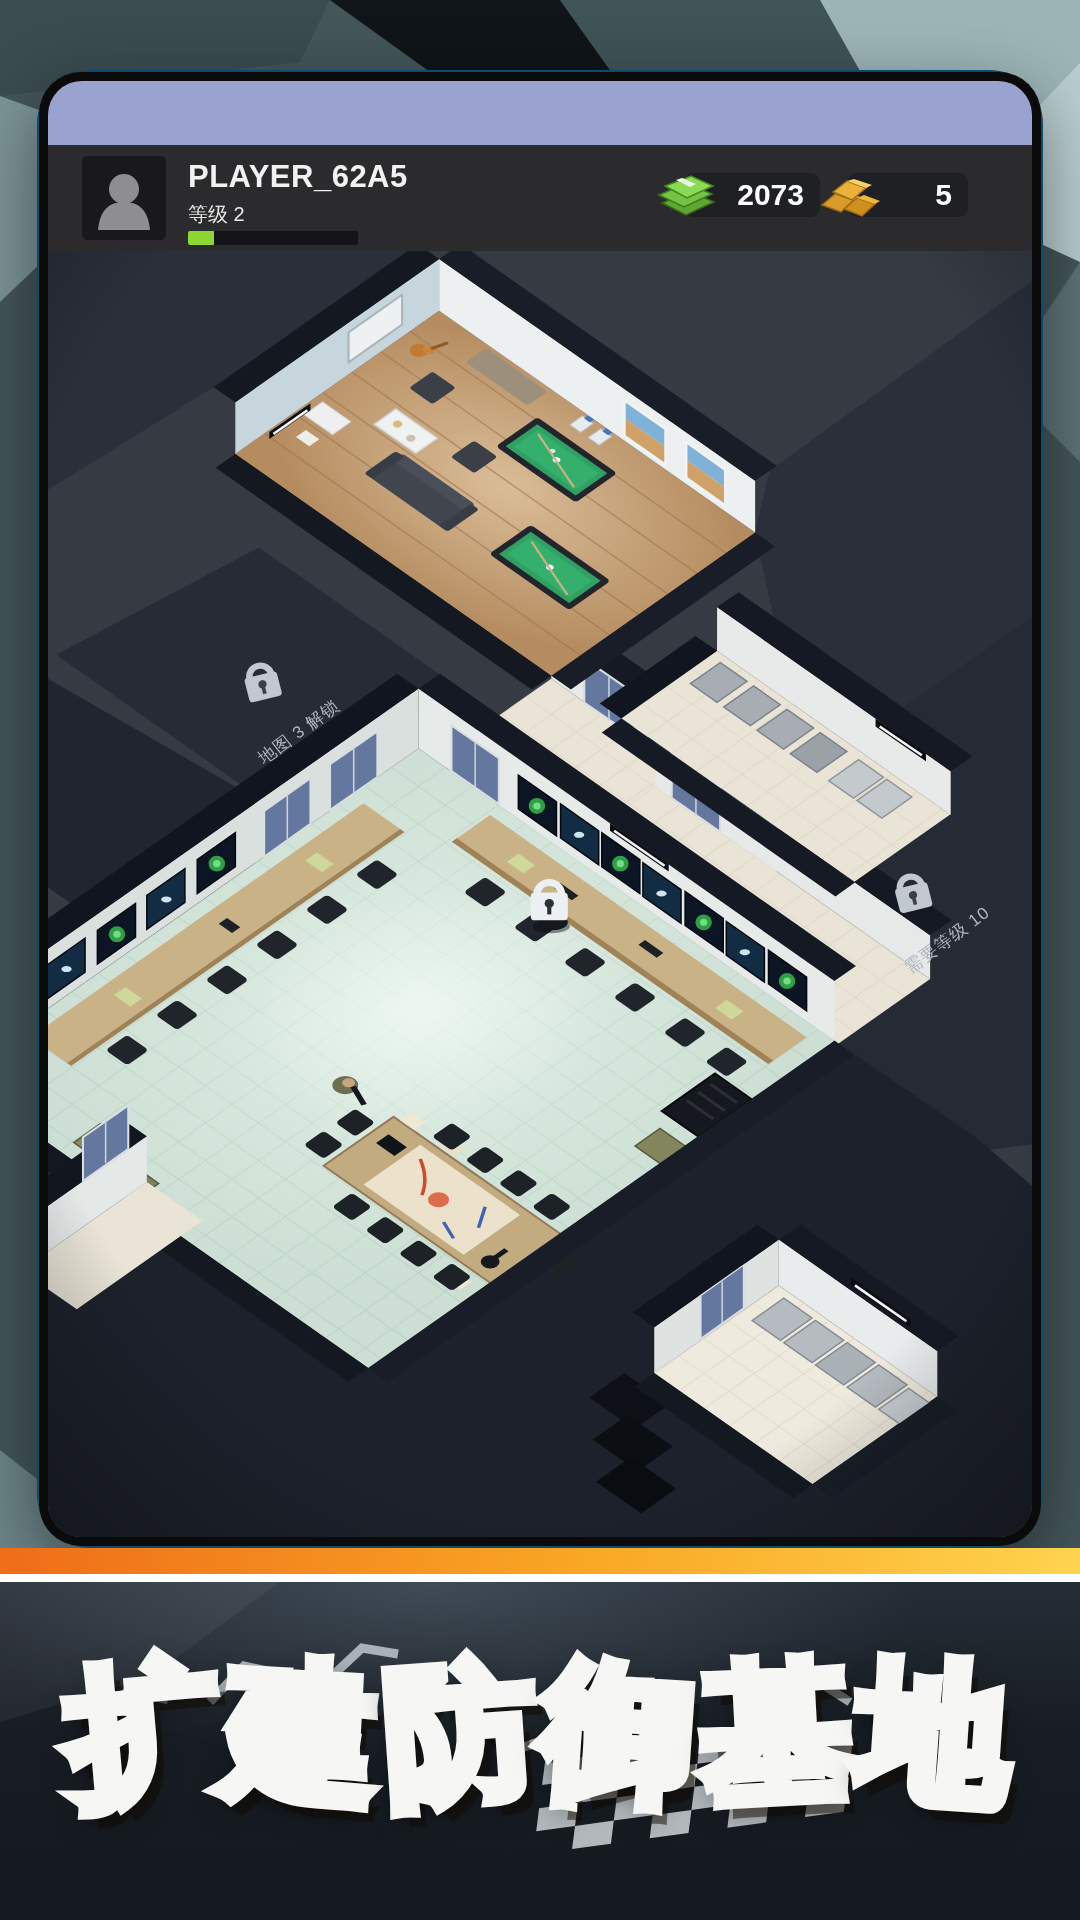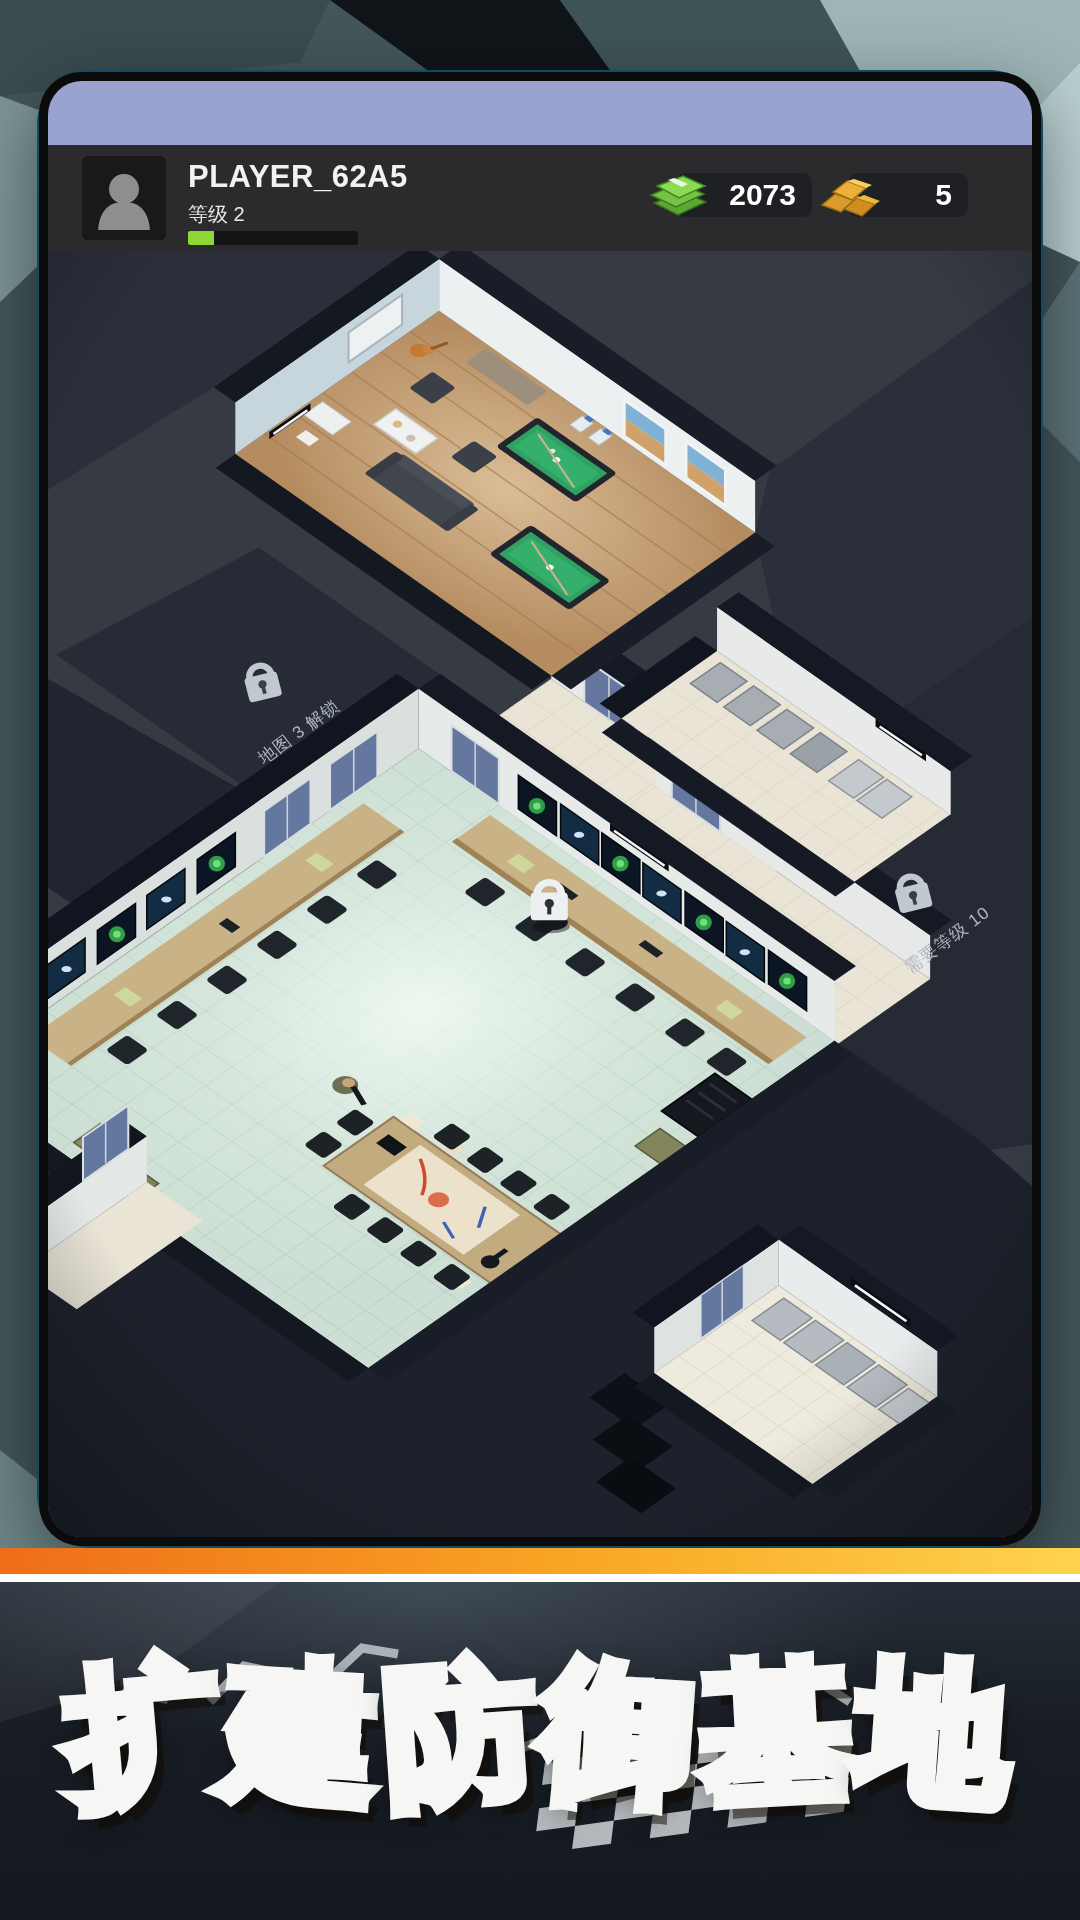--- a/index.html
+++ b/index.html
@@ -18,21 +18,21 @@
   .bezel{width:100%;height:100%;background:#0b0b0c;border-radius:42px;padding:9px;box-sizing:border-box;}
   .screen{width:100%;height:100%;border-radius:34px;overflow:hidden;display:flex;flex-direction:column;background:#363a43;}
   .statusbar{height:64px;background:#9aa2d0;flex:0 0 auto;}
   
   .playerbar{height:106px;background:#2b2b2d;flex:0 0 auto;position:relative;}
   .avatar{position:absolute;left:34px;top:11px;width:84px;height:84px;background:#19191b;border-radius:6px;overflow:hidden;}
   .pname{position:absolute;left:140px;top:14px;font-size:31px;font-weight:700;color:#f2f2f2;letter-spacing:.5px;}
   .plevel{position:absolute;left:140px;top:56px;font-size:20px;color:#e8e8e8;}
   .xpbar{position:absolute;left:140px;top:86px;width:170px;height:14px;background:#141416;border-radius:2px;overflow:hidden;}
   .xpfill{height:100%;width:15%;background:#8ed633;}
-  .currencies{position:absolute;right:64px;top:26px;display:flex;gap:36px;}
+  .currencies{position:absolute;right:64px;top:26px;display:flex;gap:28px;}
   .cunit{position:relative;height:48px;}
   .cpill{height:44px;margin-top:2px;background:#1f2024;border-radius:9px;display:flex;align-items:center;justify-content:flex-end;
          padding:0 16px 0 48px;color:#fff;font-size:30px;font-weight:600;}
   .cunit svg{position:absolute;left:-30px;top:-4px;}
   .cash-pill{min-width:72px;}
   .gold-pill{min-width:56px;}
   
   .scene{flex:1 1 auto;position:relative;background:#363a43;}
   .scene svg{position:absolute;inset:0;width:100%;height:100%;}
   

